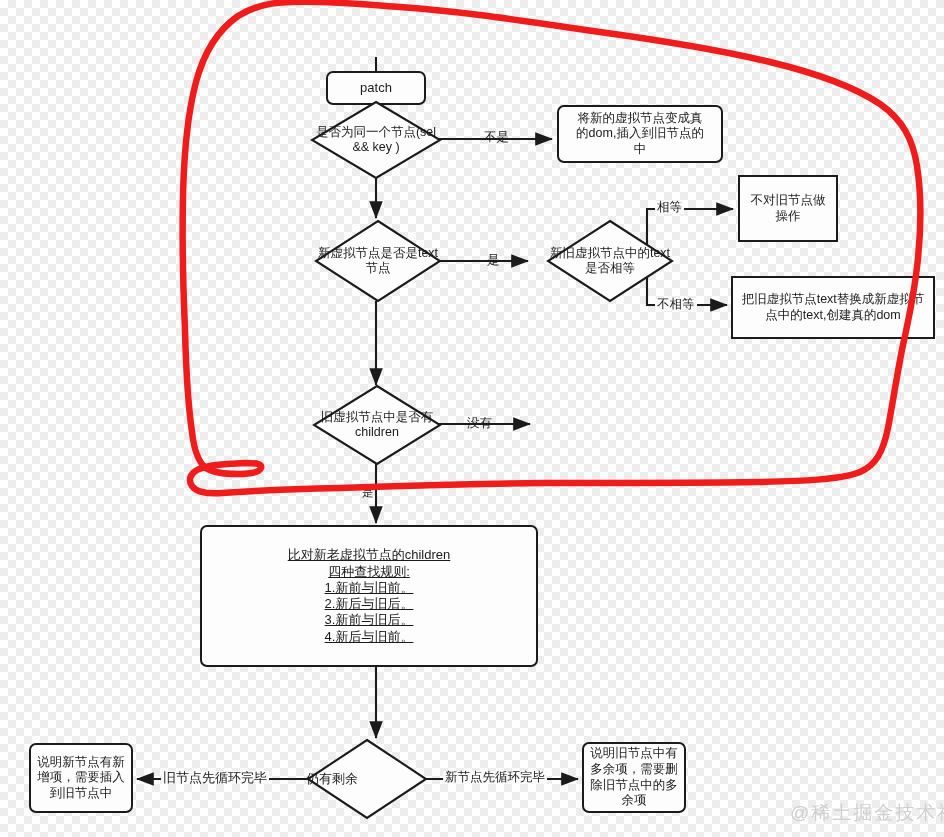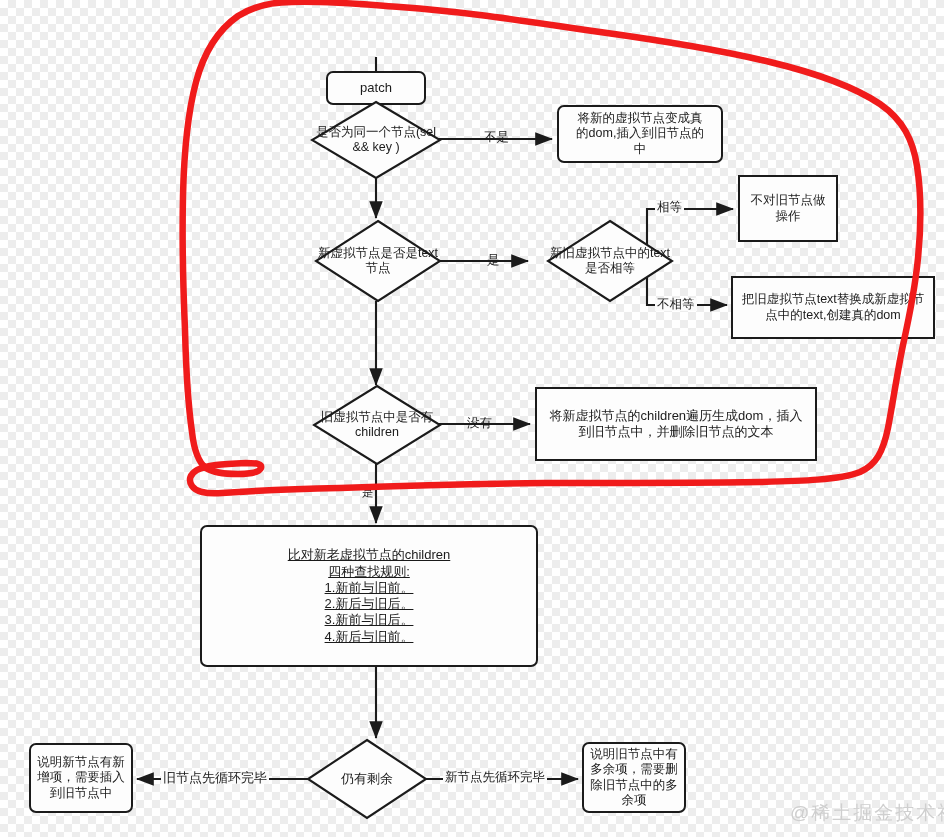--- a/index.html
+++ b/index.html
@@ -53,21 +53,20 @@
     z-index: 3;
   }
   .diamond-wrap svg { display: block; }
   .diamond-label {
     position: absolute;
     left: 0; top: 0;
     width: 100%;
     height: 100%;
     display: flex;
     align-items: center;
-    justify-content: center;
     text-align: center;
     color: #1b1b1b;
     line-height: 1.2;
     pointer-events: none;
   }
 
   .edge-label {
     position: absolute;
     z-index: 4;
     color: #1b1b1b;
@@ -198,23 +197,20 @@
 
   <div class="diamond-wrap" style="left:312px; top:384px; width:130px; height:82px;">
     <svg width="130" height="82" viewBox="0 0 130 82" xmlns="http://www.w3.org/2000/svg">
       <polygon points="65,2 128,41 65,80 2,41" fill="#fdfdfd" stroke="#1b1b1b" stroke-width="2.1"></polygon>
     </svg>
     <div class="diamond-label" style="font-size:12.5px;">
       <span>旧虚拟节点中是否有children</span>
     </div>
   </div>
 
-  <div class="node box" style="left:535px; top:387px; width:282px; height:74px; font-size:13px; padding:4px 10px;">
-    <span>将新虚拟节点的children遍历生成dom，插入到旧节点中，并删除旧节点的文本</span>
-  </div>
 
   <div class="node box rounded" style="left:200px; top:525px; width:338px; height:142px; font-size:13px; padding:6px 10px;">
     <div style="display:flex; flex-direction:column; align-items:center; justify-content:center; width:100%;text-decoration:underline;">
       <span>比对新老虚拟节点的children</span>
       <span>四种查找规则:</span>
       <span>1.新前与旧前。</span>
       <span>2.新后与旧后。</span>
       <span>3.新前与旧后。</span>
       <span>4.新后与旧前。</span>
     </div>
@@ -226,21 +222,21 @@
     </svg>
     <div class="diamond-label" style="font-size:13px;">
       <span>仍有剩余</span>
     </div>
   </div>
 
   <div class="node box rounded" style="left:29px; top:743px; width:104px; height:70px; font-size:12.5px; padding:2px 2px;">
     <span>说明新节点有新增项，需要插入到旧节点中</span>
   </div>
 
-  <div class="node box rounded" style="left:582px; top:742px; width:104px; height:71px; font-size:12.5px; padding:2px 5px;align-items:flex-end;">
+  <div class="node box rounded" style="left:582px; top:742px; width:104px; height:71px; font-size:12.5px; padding:2px 5px;">
     <span>说明旧节点中有多余项，需要删除旧节点中的多余项</span>
   </div>
 
   <div class="edge-label" style="left:484px; top:131px; font-size:12.5px;">
     <span>不是</span>
   </div>
 
   <div class="edge-label" style="left:487px; top:254px; font-size:12.5px;">
     <span>是</span>
   </div>

